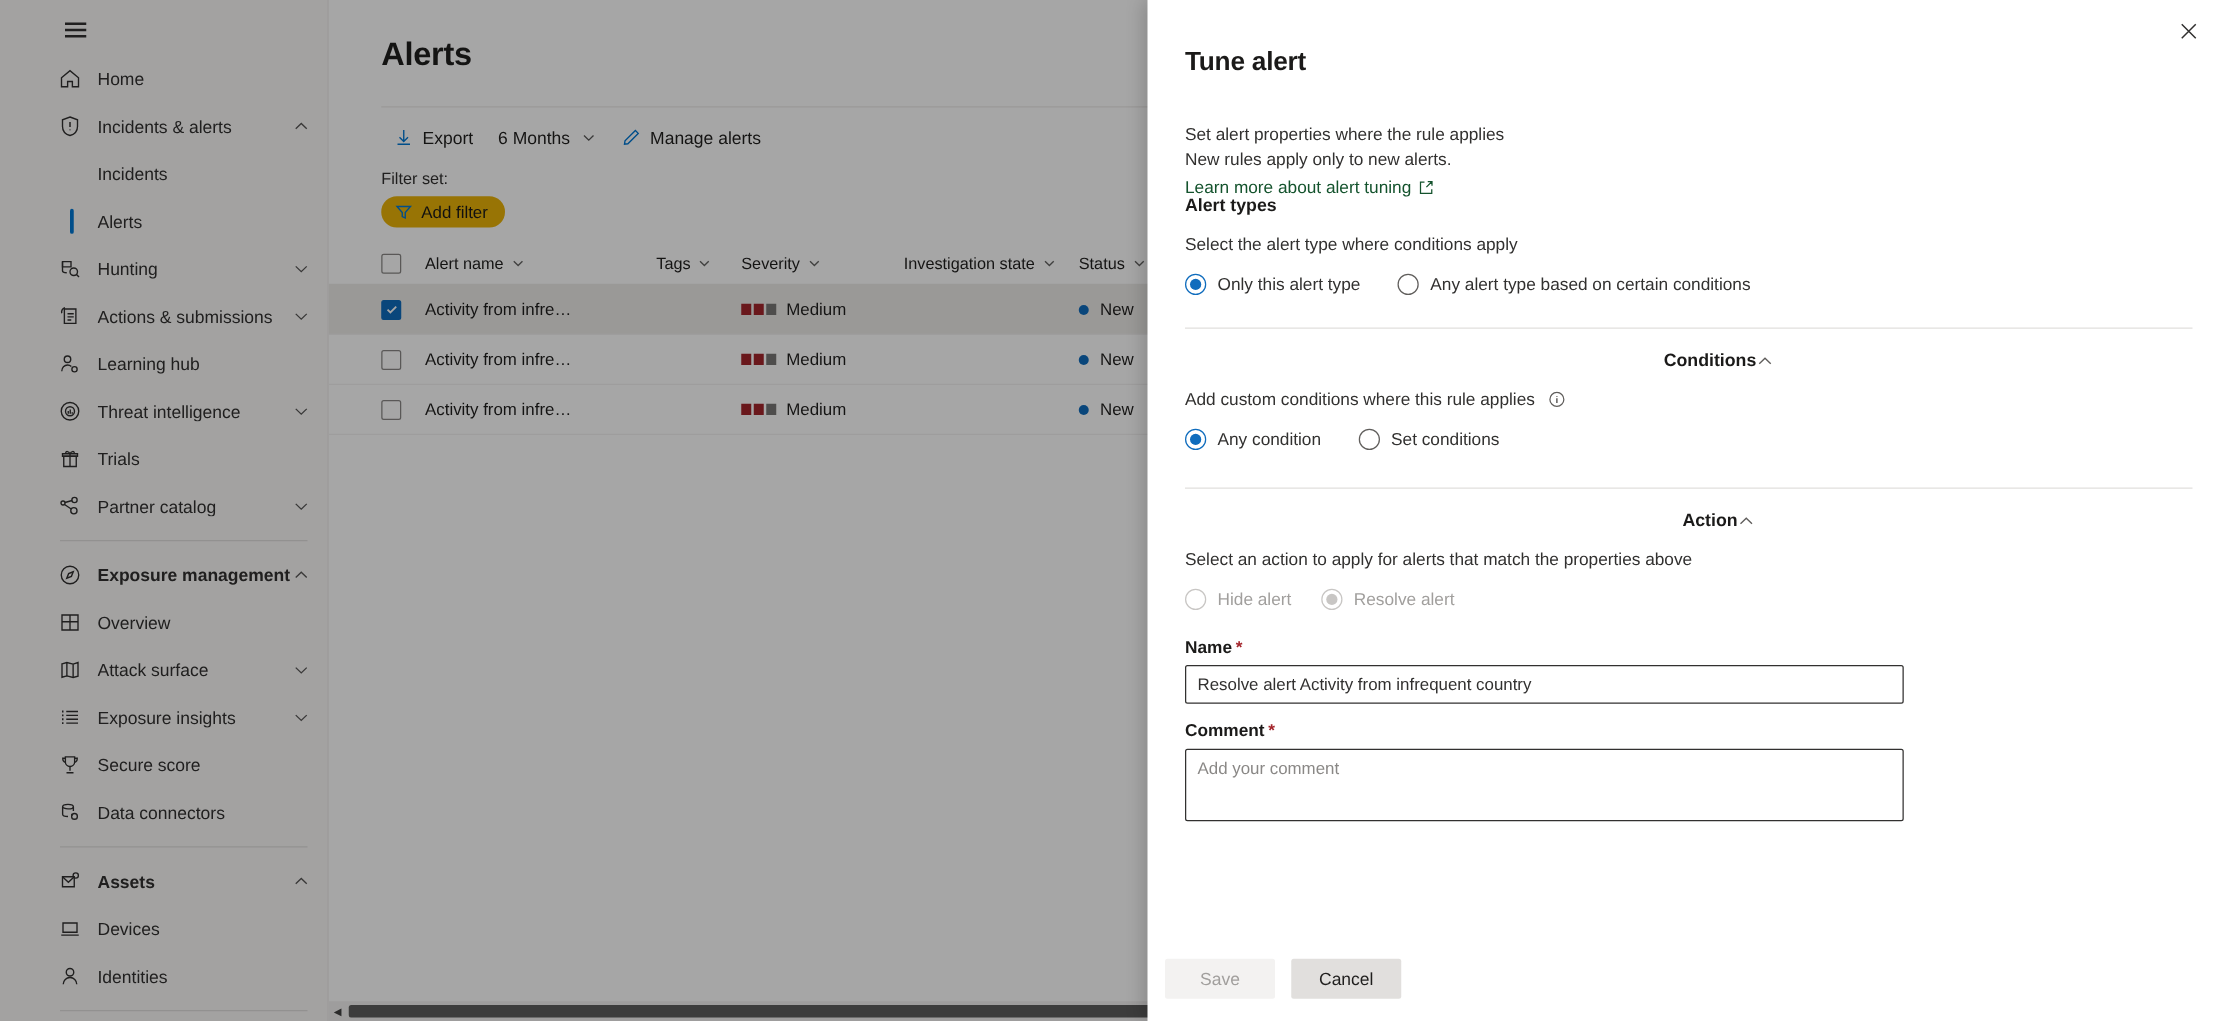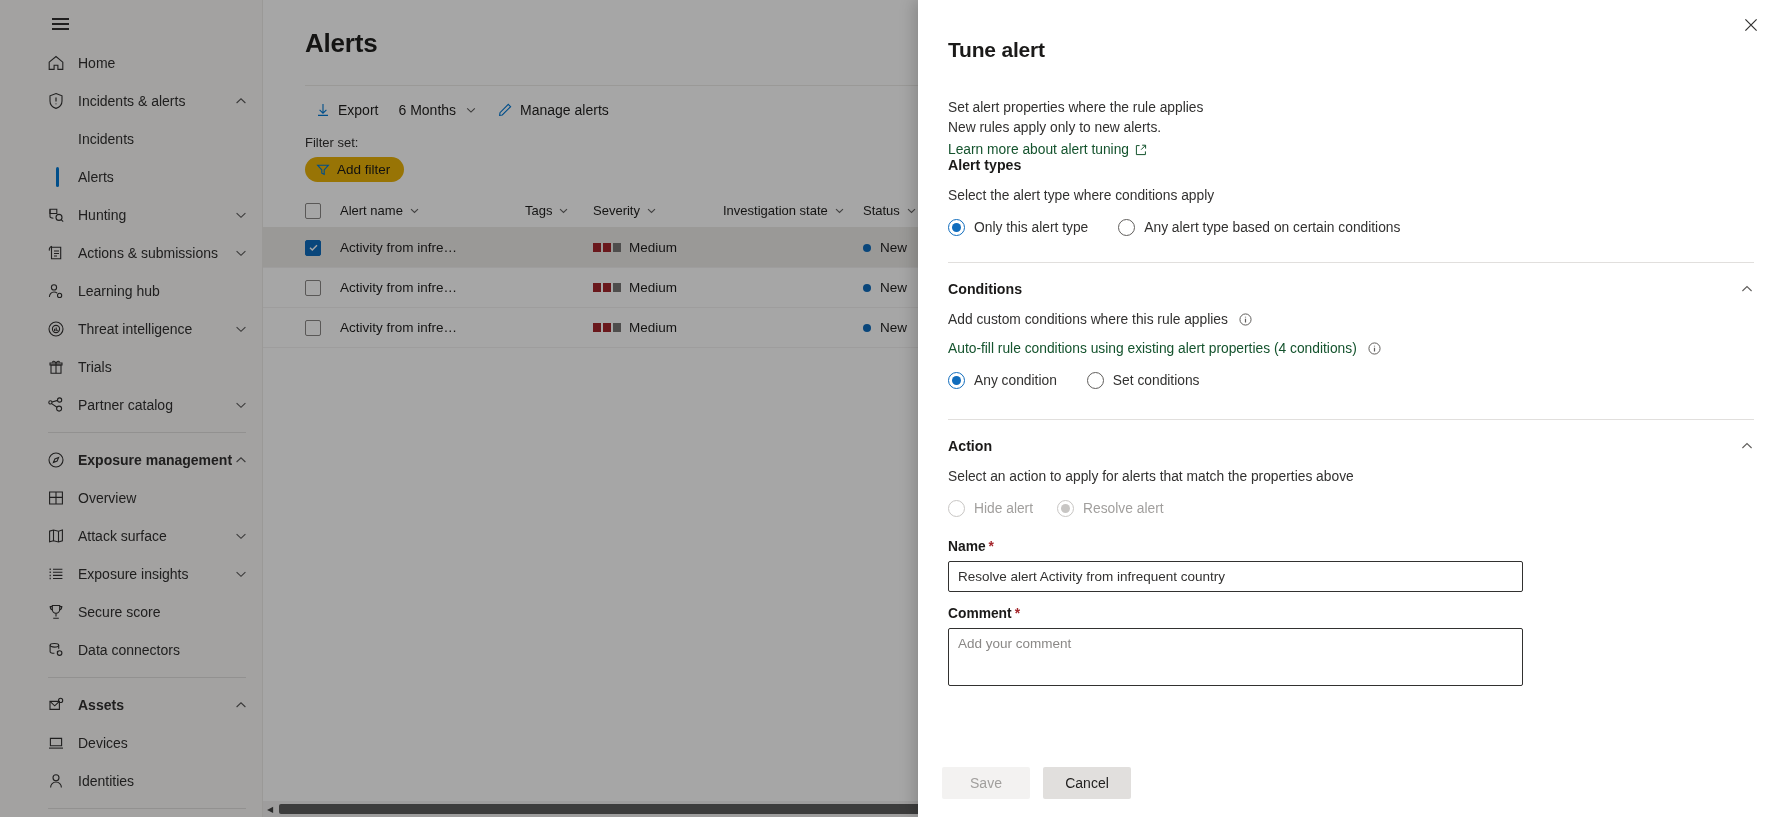--- a/index.html
+++ b/index.html
@@ -213,22 +213,22 @@
   .radio.on .dot { border-color:#0f6cbd; border-width:1.3px; }
   .radio.on .dot::after {
     content:""; width:9px;height:9px;border-radius:50%;background:#0f6cbd;
   }
   .radio.disabled { color:#a19f9d; cursor:default; }
   .radio.disabled .dot { border-color:#c8c6c4; }
   .radio.disabled.on .dot::after { background:#c8c6c4; }
 
   .divider { height:1px; background:#e1dfdd; margin: 26px 0 0 0; }
   .collapse-head {
-    display:flex; align-items:center; justify-content:space-between;
-    margin-top: 18px; cursor:pointer;
+    display:flex; align-items:center; justify-content:center;
+    margin-top: 18px; cursor:pointer;margin-left:48px;
   }
   .collapse-head .t { font-size:14.2px; font-weight:700; color:#1b1a19; }
   .collapse-head .c { width:14px;height:14px;color:#605e5c; }
 
   .info-ico {
     width:13px;height:13px; display:inline-block; vertical-align:-2px;
     margin-left:7px; color:#605e5c;
   }
   .field-label {
     font-size:13.8px; font-weight:600; color:#1b1a19; margin-top: 22px;
@@ -243,21 +243,21 @@
   }
   .txtarea {
     width: 575px; height: 58px; margin-top: 7px;
     border: 1px solid #323130; border-radius: 2px;
     padding: 7px 9px; font-size:13.5px; color:#323130;
     font-family: "Liberation Sans", sans-serif;
     resize:none; outline:none; background:#fff;
   }
   .txtarea::placeholder { color:#8a8886; }
   .flyout-footer {
-    padding: 0 34px 18px 24px;
+    padding: 0 34px 18px 14px;
     display:flex; gap:13px; align-items:center;
   }
   .btn {
     min-width: 88px; height: 32px; padding: 0 16px;
     border: none; border-radius: 2px;
     font-size: 14px; font-family:"Liberation Sans", sans-serif;
     cursor: pointer;
   }
   .btn.secondary { background:#e1dfdd; color:#201f1e; }
   .btn.disabled { background:#f3f2f1; color:#a19f9d; cursor:default; }
@@ -683,31 +683,20 @@
     </div>
     <div class="sec-sub">
       <span>Add custom conditions where this rule applies</span>
       <span class="info-ico">
         <svg class="micro" viewBox="0 0 14 14" fill="none" stroke="currentColor" stroke-width="1">
             <circle cx="7" cy="7" r="6"></circle>
             <path d="M7 6.1v4M7 4.1v.7" stroke-width="1.2"></path>
           </svg>
       </span>
     </div>
-    <div style="margin-top:13px;">
-      <a class="link">
-        <span>Auto-fill rule conditions using existing alert properties (4 conditions)</span>
-      </a>
-      <span class="info-ico">
-        <svg class="micro" viewBox="0 0 14 14" fill="none" stroke="currentColor" stroke-width="1">
-            <circle cx="7" cy="7" r="6"></circle>
-            <path d="M7 6.1v4M7 4.1v.7" stroke-width="1.2"></path>
-          </svg>
-      </span>
-    </div>
     <div class="radio-row">
       <div class="radio on">
         <span class="dot"></span>
         <span>Any condition</span>
       </div>
       <div class="radio">
         <span class="dot"></span>
         <span>Set conditions</span>
       </div>
     </div>

